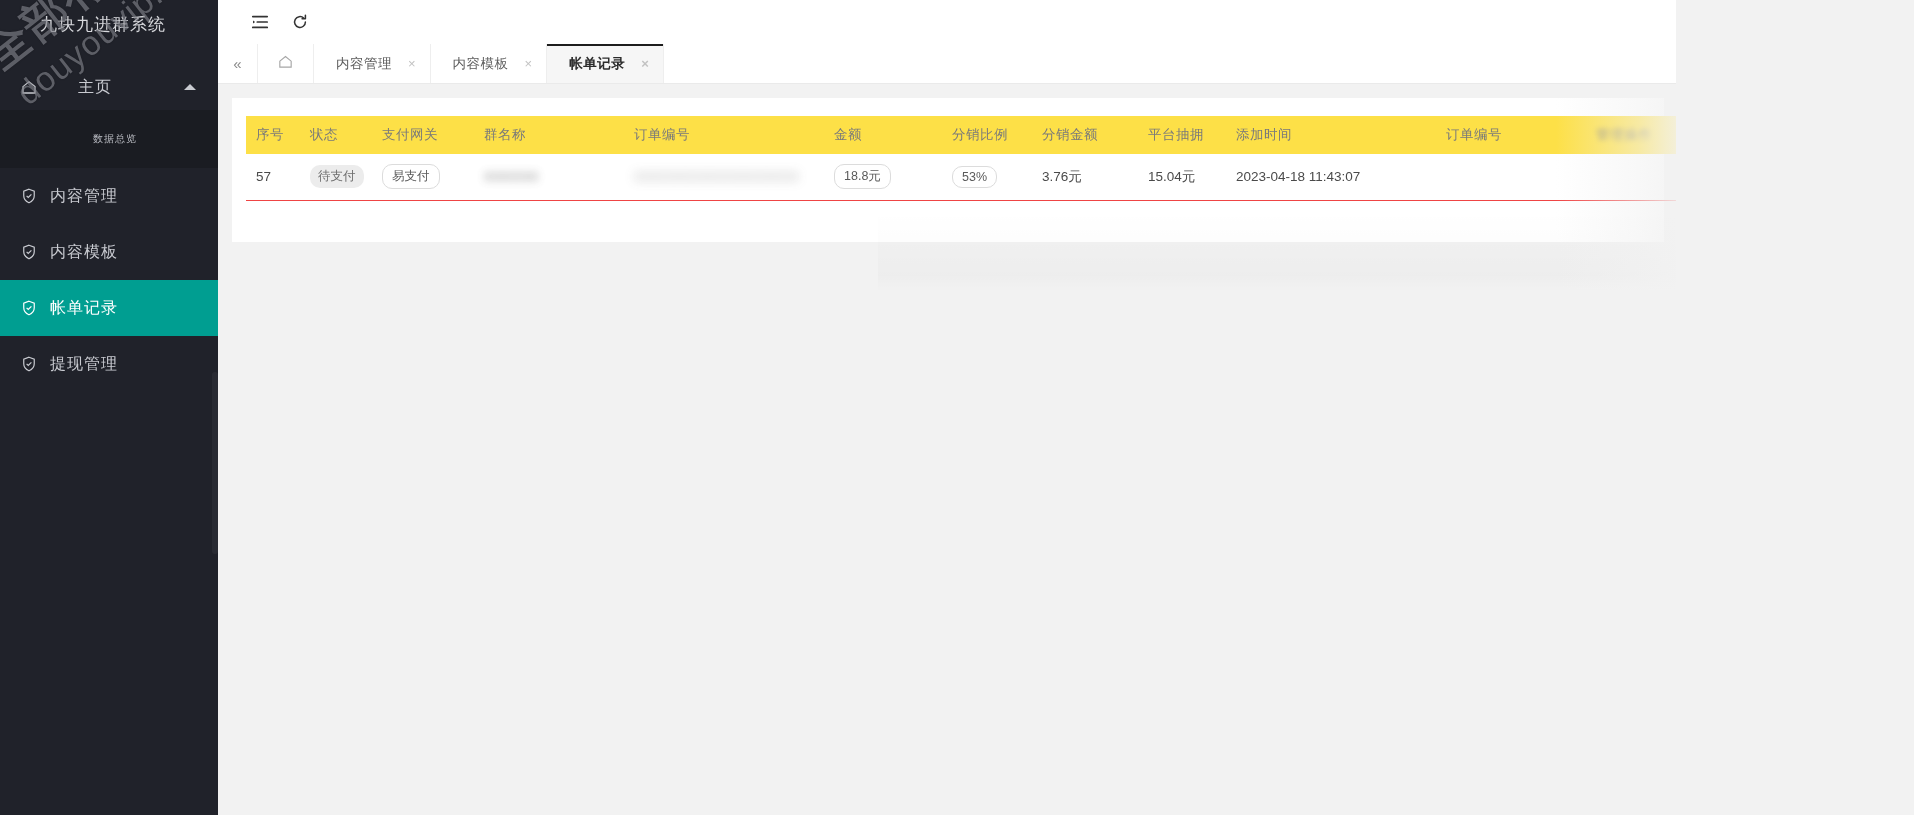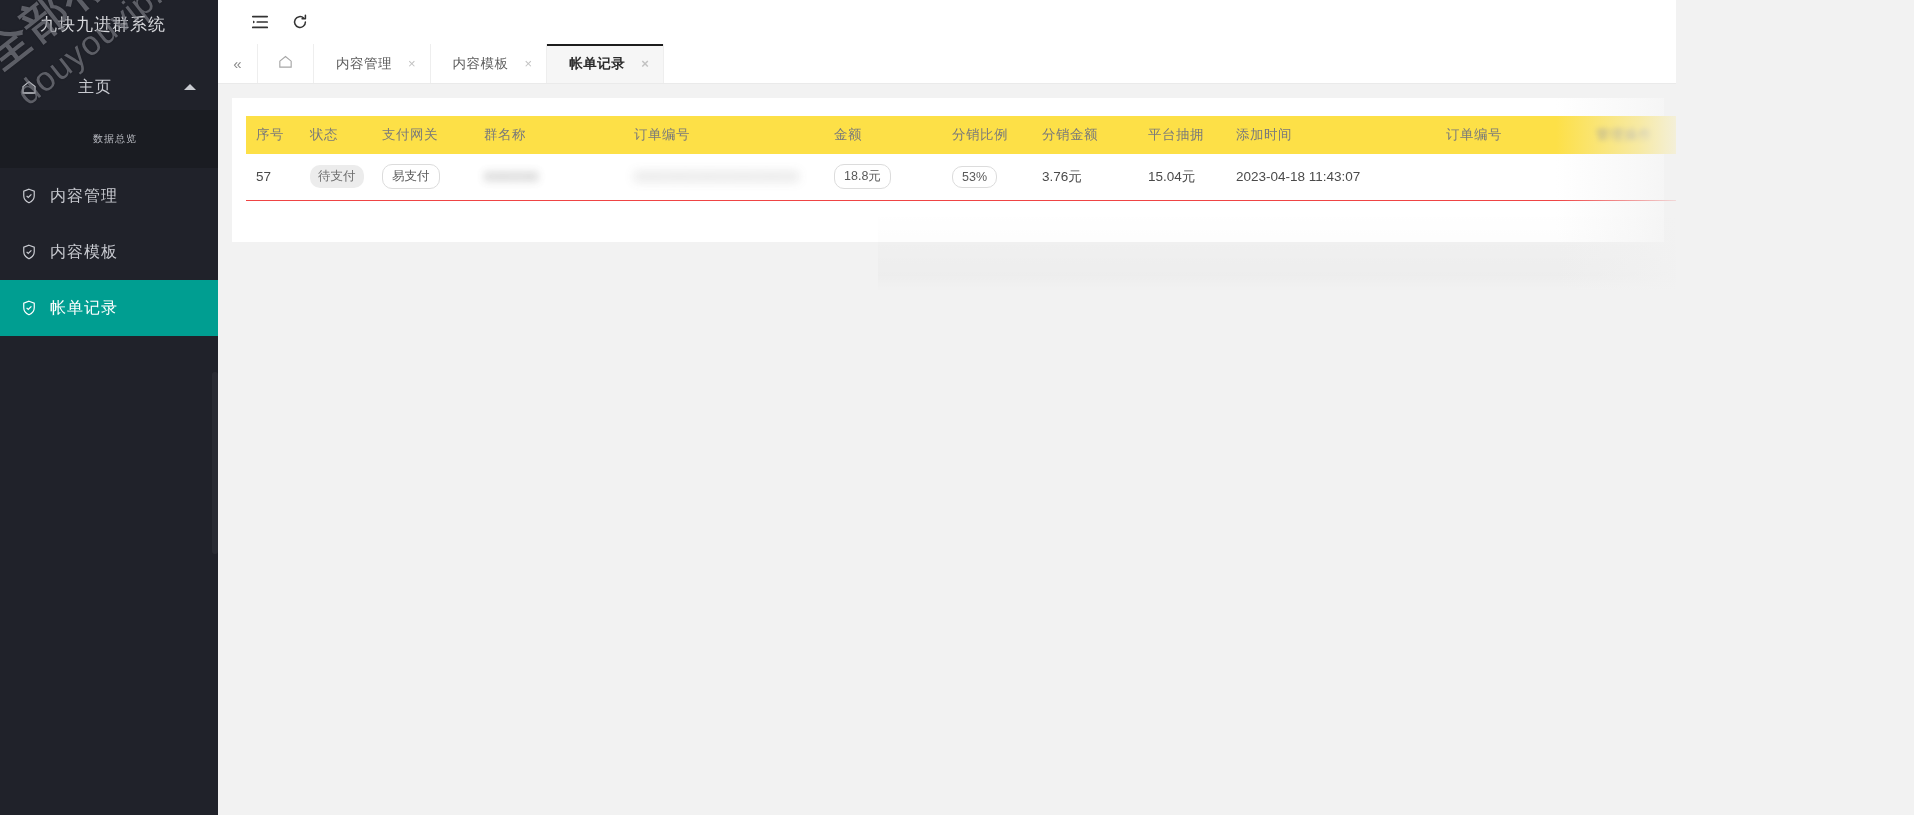--- a/index.html
+++ b/index.html
@@ -361,20 +361,29 @@
       <div class="nav-item active">
         <span class="icon-sq">
           <svg viewBox="0 0 24 24" fill="none" stroke="#ffffff" stroke-width="1.6">
             <path d="M12 3l7 2.5v6c0 4.4-3 7.7-7 9.5-4-1.8-7-5.1-7-9.5v-6z"></path>
             <path d="M8.8 11.8l2.2 2.2 4.2-4.2"></path>
           </svg>
         </span>
         <span class="label">帐单记录</span>
       </div>
 
+      <div class="nav-item">
+        <span class="icon-sq">
+          <svg viewBox="0 0 24 24" fill="none" stroke="#c9cbd1" stroke-width="1.6">
+            <path d="M12 3l7 2.5v6c0 4.4-3 7.7-7 9.5-4-1.8-7-5.1-7-9.5v-6z"></path>
+            <path d="M8.8 11.8l2.2 2.2 4.2-4.2"></path>
+          </svg>
+        </span>
+        <span class="label">提现管理</span>
+      </div>
 
     </nav>
 
     <div class="side-scroll"></div>
 
     <div class="watermark">
       <div>全部有综合资源网</div>
       <div class="wm2">douyouvip.com</div>
     </div>
   </aside>

